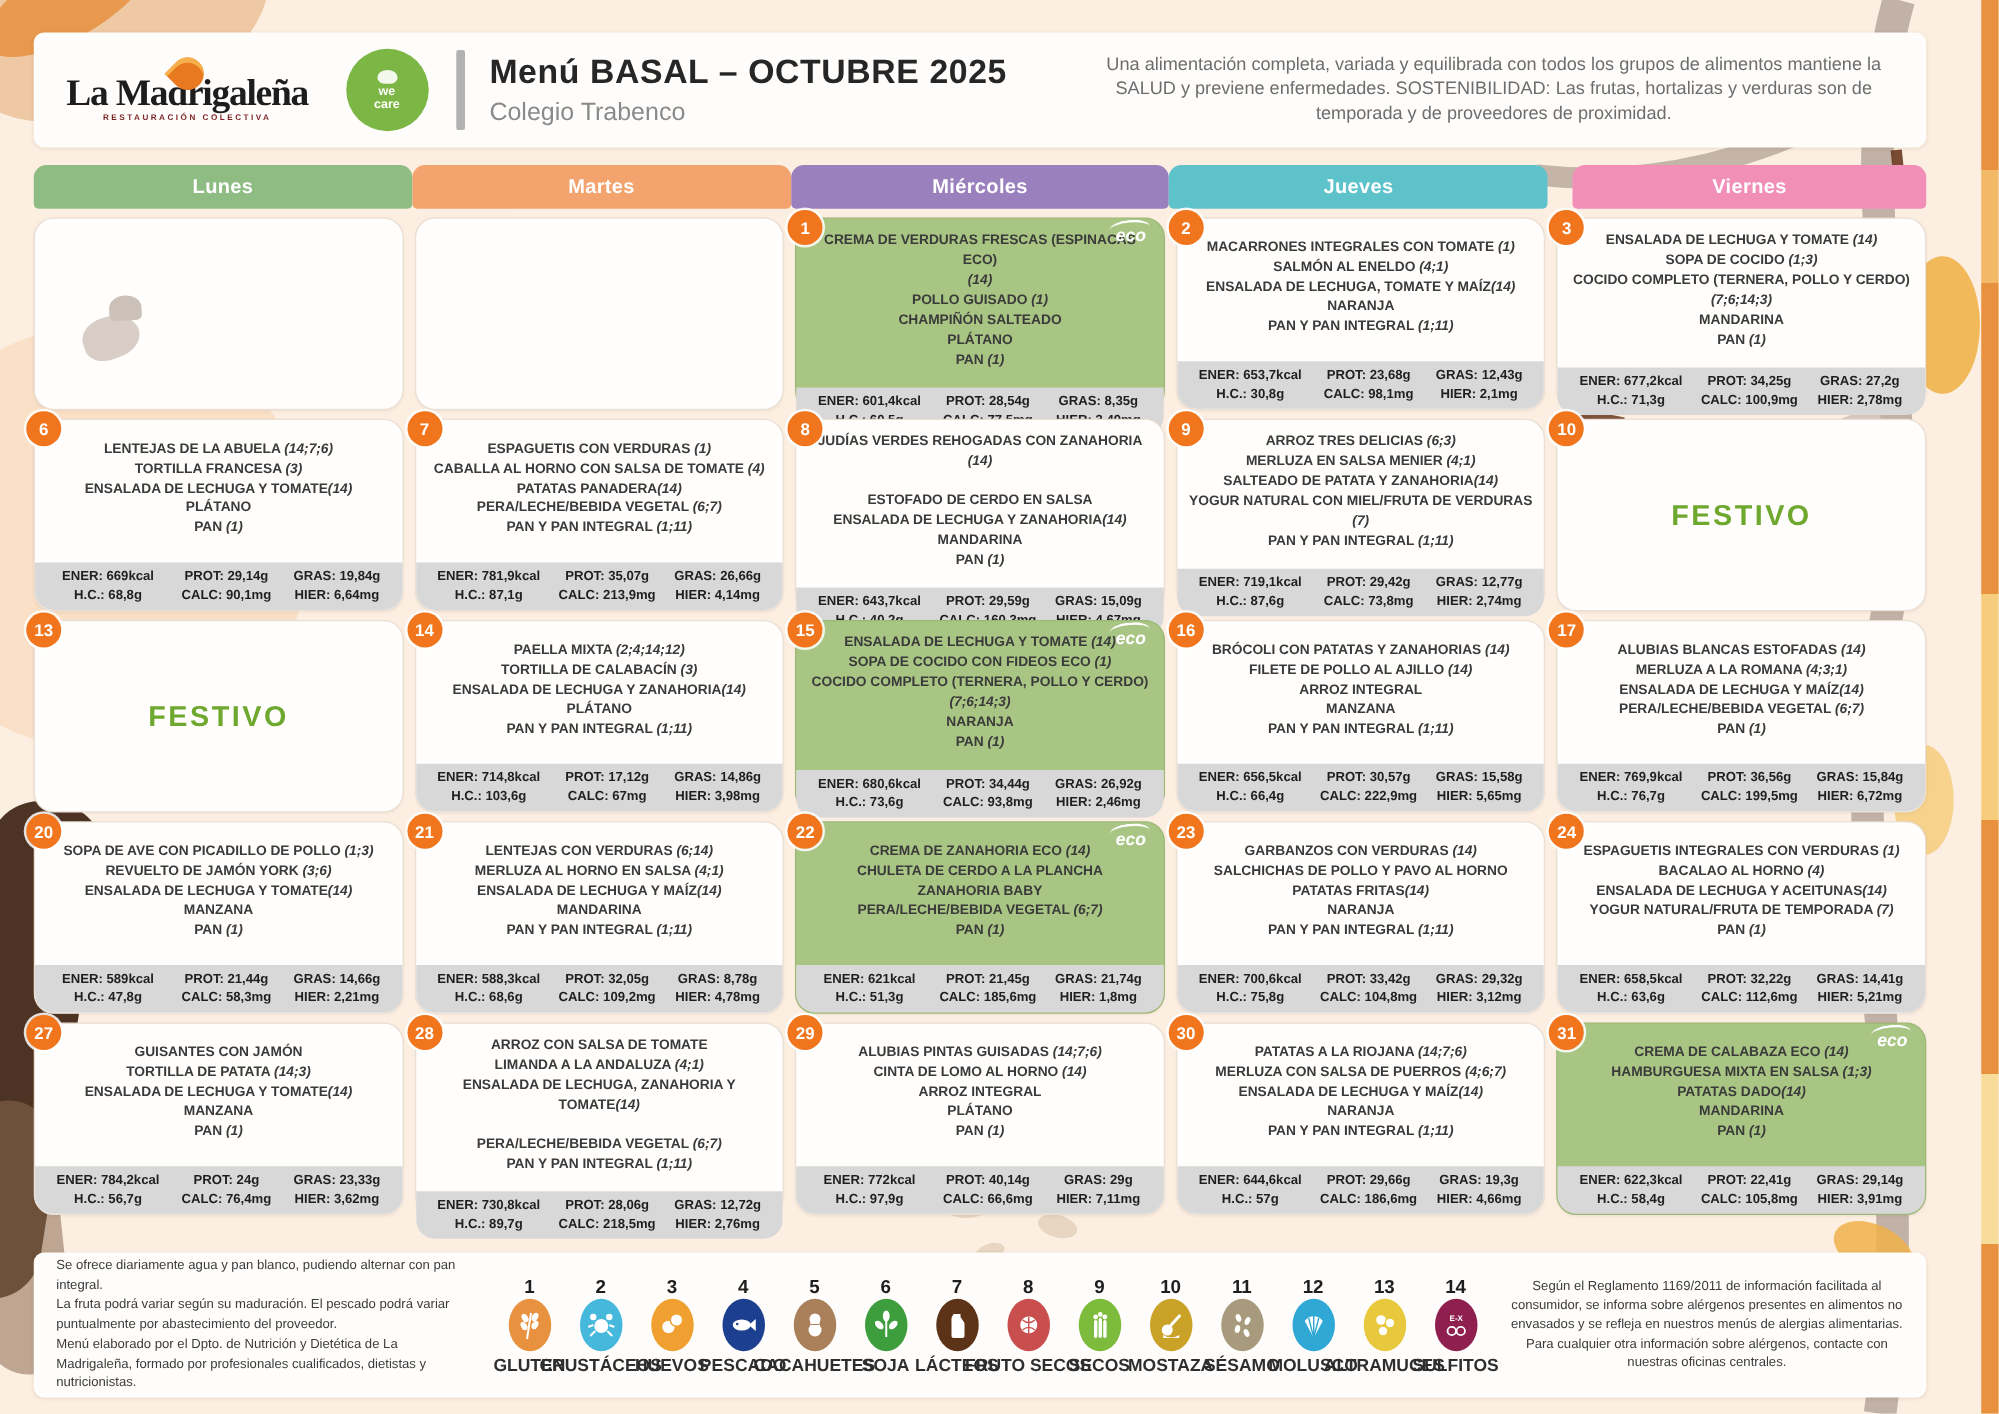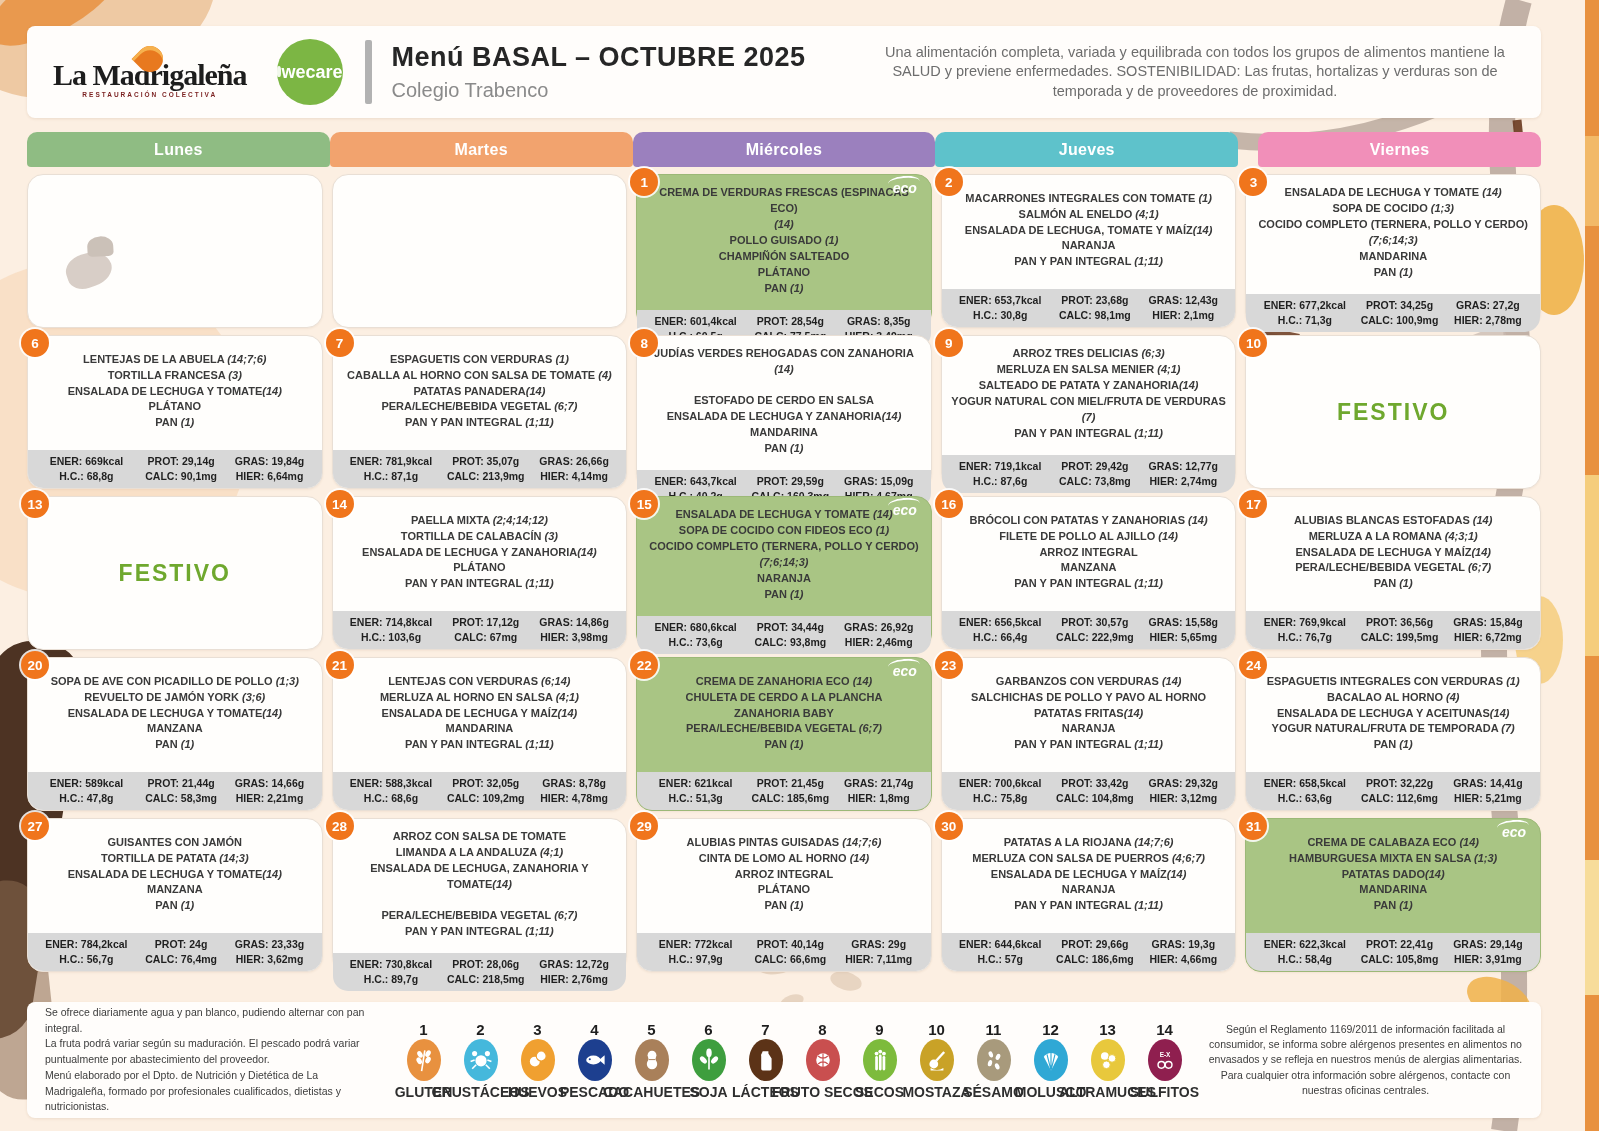--- a/index.html
+++ b/index.html
@@ -14,21 +14,21 @@
   .deco-wedge2{left:-20px;top:880px;width:70px;height:220px;background:#8a6a50;border-radius:40px;transform:rotate(-6deg);opacity:.55;}
 
   
   .page{position:relative;z-index:1;padding:26px 58px 0 27px;}
 
   .header-card{background:#fffdfb;border-radius:8px;height:92px;display:flex;align-items:center;padding:0 26px;box-shadow:0 1px 3px rgba(120,80,40,.12);}
   .brand{display:flex;flex-direction:column;align-items:center;line-height:1;}
   .brand .flame{width:26px;height:26px;background:#e8791f;border-radius:50% 50% 50% 0;transform:rotate(45deg);margin-bottom:-12px;box-shadow:inset 3px 3px 0 #f6b14e;}
   .brand-name{font-family:"Liberation Serif",serif;font-weight:bold;font-size:30px;color:#1d1d1d;letter-spacing:-1px;}
   .brand-sub{font-size:6.5px;letter-spacing:2px;color:#7a1f1f;font-weight:bold;margin-top:2px;}
-  .wecare{width:66px;height:66px;border-radius:50%;background:#7cb644;display:flex;flex-direction:row;align-items:center;justify-content:center;color:#fff;font-weight:bold;font-size:18px;line-height:1;margin:0 22px 0 30px;position:relative;}
+  .wecare{width:66px;height:66px;border-radius:50%;background:#7cb644;display:flex;flex-direction:column;align-items:center;justify-content:center;color:#fff;font-weight:bold;font-size:10px;line-height:1;margin:0 22px 0 30px;position:relative;}
   .wecare .shell{width:16px;height:11px;background:#fff;border-radius:50% 50% 40% 40%;opacity:.9;margin-bottom:2px;}
   .hdr-divider{width:7px;height:64px;background:#b2b2b2;border-radius:2px;margin-right:20px;}
   .title-block{display:flex;flex-direction:column;justify-content:center;}
   .page-title{font-size:27px;font-weight:800;color:#262626;letter-spacing:.5px;}
   .page-subtitle{font-size:20px;color:#8a8a8a;margin-top:6px;}
   .hdr-info{margin-left:auto;width:640px;text-align:center;font-size:14.5px;color:#6d6d6d;line-height:1.35;}
 
   .week-grid{display:grid;grid-template-columns:repeat(5,1fr);column-gap:0;margin-top:14px;}
   .weekday{height:35px;border-radius:10px 10px 4px 4px;display:flex;align-items:center;justify-content:center;color:#fff;font-weight:bold;font-size:16px;letter-spacing:.3px;}
 

